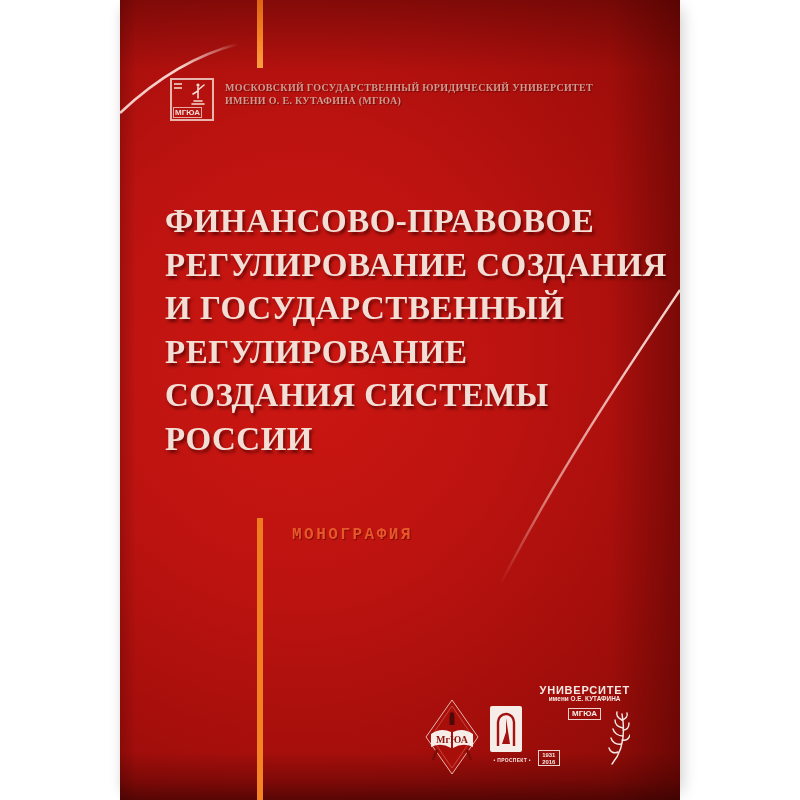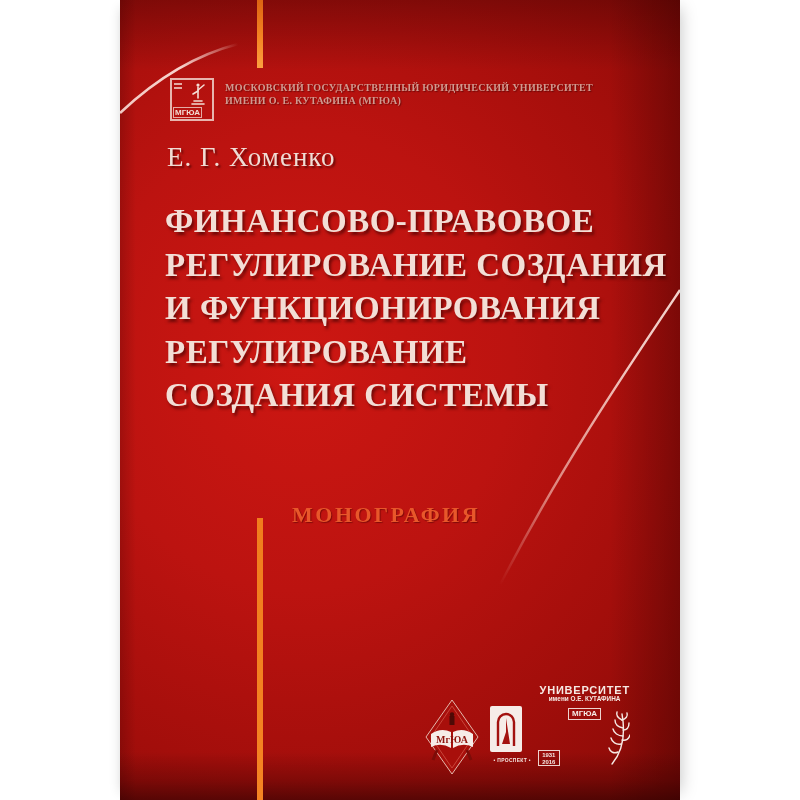--- a/index.html
+++ b/index.html
@@ -33,22 +33,22 @@
           padding-top:3px;text-shadow:1px 1px 1px rgba(60,0,0,0.5);}
 
   .author{position:absolute;left:47px;top:142px;font-size:27px;color:#f0dcd4;
           text-shadow:2px 2px 2px rgba(55,0,0,0.6);letter-spacing:1px;}
 
   .title{position:absolute;left:45px;top:200px;width:500px;font-size:33px;line-height:43.5px;
          color:#f3ded6;letter-spacing:0.5px;text-shadow:2px 3px 3px rgba(55,0,0,0.6);
          font-weight:bold;}
   .title .tline{white-space:nowrap;}
 
-  .monograph{position:absolute;left:172px;top:502px;font-family:Liberation Serif, serif;
-         font-size:22px;font-weight:bold;letter-spacing:2.5px;color:#e8572a;
+  .monograph{position:absolute;left:172px;top:526px;font-family:Liberation Mono, monospace;
+         font-size:16px;font-weight:bold;letter-spacing:2.5px;color:#e8572a;
          text-shadow:1px 1px 1px rgba(70,0,0,0.5);}
 
   .logos{position:absolute;left:0;top:680px;width:560px;height:100px;}
   .logo-mgua{position:absolute;left:303px;top:16px;width:58px;height:82px;}
   .logo-prospekt{position:absolute;left:366px;top:26px;width:40px;text-align:center;}
   .prospekt-caption{margin-top:2px;font-family:"Liberation Sans",sans-serif;font-size:8px;
          color:#f5e6e1;white-space:nowrap;transform:scale(0.62);transform-origin:center top;
          letter-spacing:0.5px;font-weight:bold;}
   .logo-85{position:absolute;left:414px;top:4px;width:96px;height:88px;color:#f6e9e4;
          font-family:"Liberation Sans",sans-serif;text-align:right;}
@@ -108,28 +108,28 @@
           </g>
         </svg>
         <div class="emblem-label">МГЮА</div>
       </div>
       <div class="ministry">
         <div>МОСКОВСКИЙ ГОСУДАРСТВЕННЫЙ ЮРИДИЧЕСКИЙ УНИВЕРСИТЕТ</div>
         <div>ИМЕНИ О. Е. КУТАФИНА (МГЮА)</div>
       </div>
     </div>
 
-    <div class="author">Е. Г. Хоменко</div>
 
     <div class="title">
       <div class="tline">ФИНАНСОВО-ПРАВОВОЕ</div>
       <div class="tline">РЕГУЛИРОВАНИЕ СОЗДАНИЯ</div>
-      <div class="tline">И ФУНКЦИОНИРОВАНИЯ</div>
+      <div class="tline">И ГОСУДАРСТВЕННЫЙ</div>
       <div class="tline">РЕГУЛИРОВАНИЕ</div>
       <div class="tline">СОЗДАНИЯ СИСТЕМЫ</div>
+      <div class="tline">РОССИИ</div>
     </div>
 
     <div class="monograph">МОНОГРАФИЯ</div>
 
     <div class="logos">
 
       <svg class="logo-mgua" viewBox="0 0 58 82" xmlns="http://www.w3.org/2000/svg">
         <polygon points="29,4 55,41 29,78 3,41" fill="#a80f0b" stroke="#e3b8ac" stroke-width="1"></polygon>
         <polygon points="29,10 50,41 29,72 8,41" fill="none" stroke="#c8453a" stroke-width="1"></polygon>
         <rect x="26.5" y="20" width="5" height="9" fill="#4e0a06"></rect>

